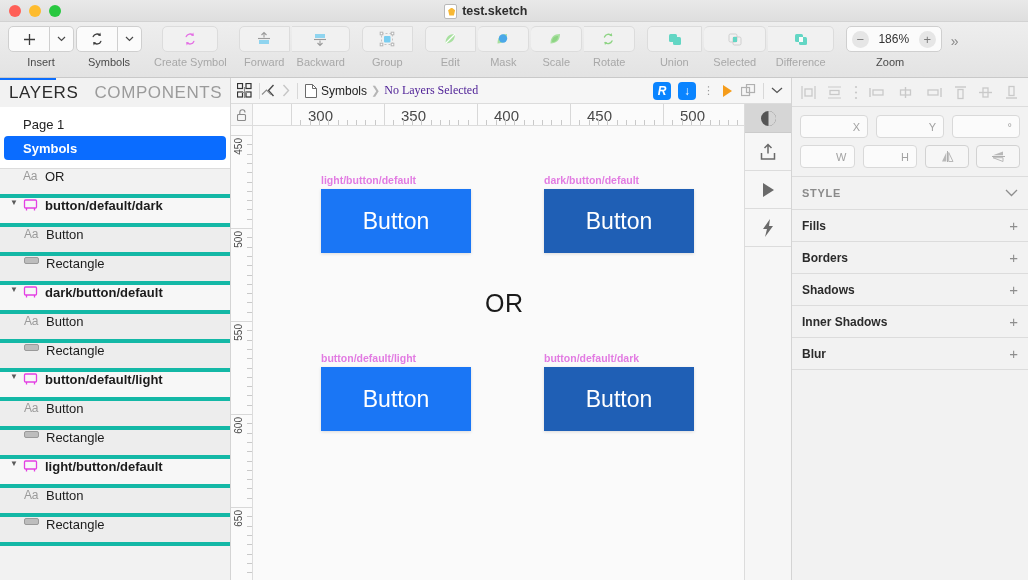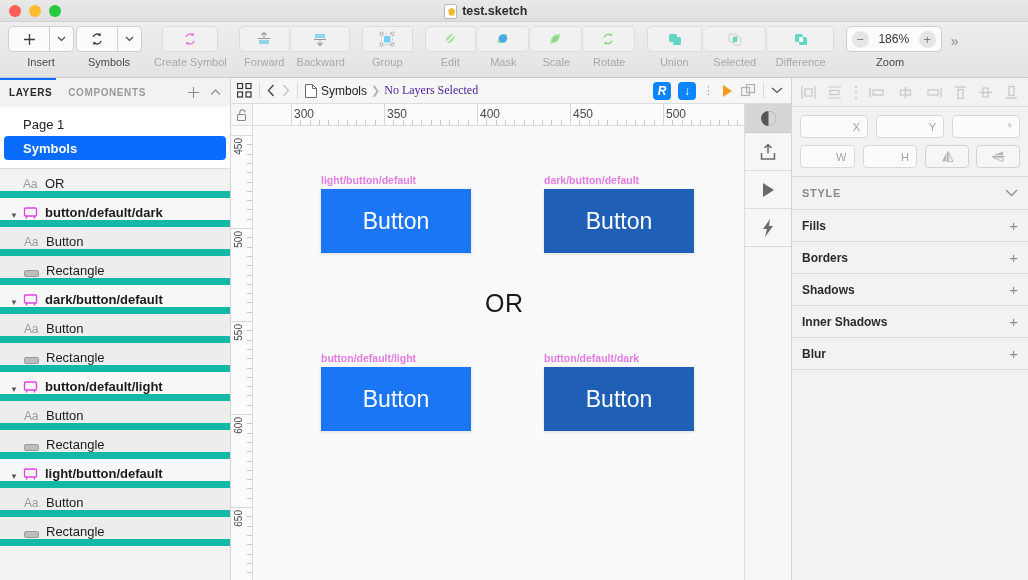--- a/index.html
+++ b/index.html
@@ -85,35 +85,35 @@
 
   
   .sidebar {
     width: 231px; flex: none; background: #f2f2f2;
     border-right: 1px solid #d4d4d4; display: flex; flex-direction: column;
   }
   .sb-tabs {
     height: 29px; display: flex; align-items: center; padding: 0 9px;
     background: #f2f2f2; position: relative; flex: none;
   }
-  .sb-tab { font-size: 10px; letter-spacing: 0.6px; color: #9b9b9b; margin-right: 16px; font-weight: 700; }
+  .sb-tab { font-size: 17px; letter-spacing: 0.6px; color: #9b9b9b; margin-right: 16px; font-weight: 400; }
   .sb-tab.active { color: #2b2b2b; }
   .sb-actions { margin-left: auto; display: flex; align-items: center; gap: 10px; color: #8c8c8c; }
   .accentbar { position: absolute; top: 0; left: 0; width: 56px; height: 2px; background: #0d6efd; }
   .sb-pages { background: #ffffff; padding: 5px 0 8px 0; flex: none; }
   .page-row {
     height: 24px; display: flex; align-items: center; padding-left: 23px;
     font-size: 13px; color: #222;
   }
   .page-row.sel { background: #0a6cff; color: #fff; border-radius: 4px; margin: 0 4px; font-weight: 600; padding-left: 19px; }
   .sb-divider { height: 1px; background: #dcdcdc; }
   .layers { flex: 1; overflow: hidden; background: #f2f2f2; }
   .lrow {
-    height: 29px; display: flex; align-items: flex-end; font-size: 13px; color: #1c1c1c;
-    border-bottom: 7px solid #14b8a6; padding-left: 10px;
+    height: 29px; display: flex; align-items: flex-start; font-size: 13px; color: #1c1c1c;
+    border-bottom: 4px solid #14b8a6; padding-left: 10px;
   }
   .lrow.child { background: #ededed; padding-left: 24px; }
   .lrow.group { font-weight: 700; background: #f7f7f7; }
   .tri { width: 13px; font-size: 8px; color: #5a5a5a; flex: none; }
   .licon { width: 22px; flex: none; display: flex; align-items: center; color: #a0a0a0; }
   .aa { font-size: 12px; color: #9a9a9a; font-weight: 400; letter-spacing: -0.3px; }
 
   
   .canvas-col { flex: 1; display: flex; flex-direction: column; min-width: 0; }
   .canvas-toolbar {
@@ -141,21 +141,21 @@
   .hruler {
     height: 22px; background: #fbfbfb; border-bottom: 1px solid #dcdcdc;
     position: relative; overflow: hidden; flex: 1;
   }
   .vruler {
     width: 22px; background: #fbfbfb; border-right: 1px solid #dcdcdc;
     position: relative; overflow: hidden; flex: 1;
   }
   .tickmaj { position: absolute; top: 0; width: 1px; height: 22px; background: #d8d8d8; }
   .tickmin { position: absolute; bottom: 0; width: 1px; height: 5px; background: #c9c9c9; }
-  .ticknum { position: absolute; top: 3px; font-size: 12px; color: #4a4a4a; padding-left: 3px; }
+  .ticknum { position: absolute; top: 3px; font-size: 15px; color: #4a4a4a; padding-left: 17px; }
   .vtickmaj { position: absolute; left: 0; height: 1px; width: 22px; background: #d8d8d8; }
   .vtickmin { position: absolute; right: 0; height: 1px; width: 5px; background: #c9c9c9; }
   .vticknum {
     position: absolute; left: 2px; font-size: 10px; color: #4a4a4a;
     writing-mode: vertical-rl; transform: rotate(180deg);
   }
   .canvas {
     position: relative; background: #fafafa; flex: 1; overflow: hidden;
   }
   .artboard { position: absolute; }

